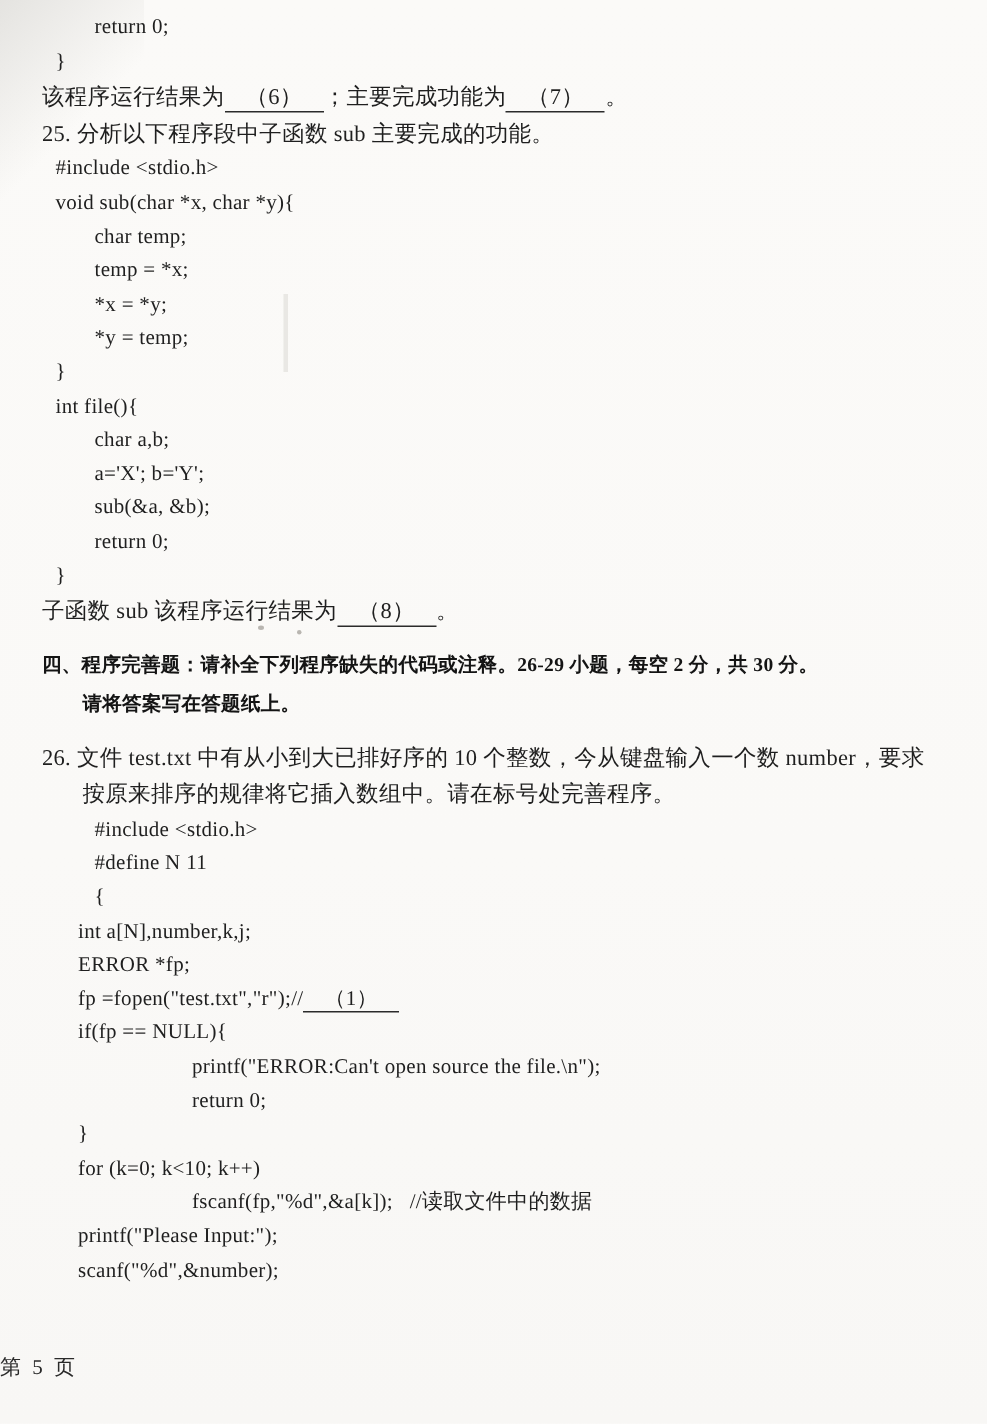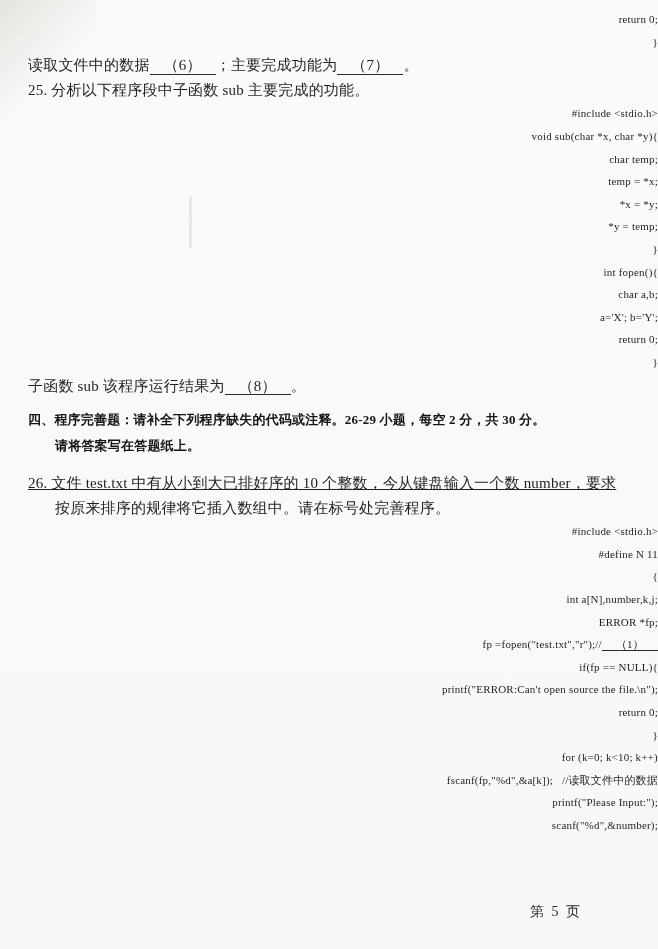--- a/index.html
+++ b/index.html
@@ -20,39 +20,39 @@
     background:linear-gradient(135deg,rgba(210,209,205,.55) 0%,rgba(250,250,248,0) 55%);
     pointer-events:none;
   }
   .content{
     position:absolute;top:8px;left:0;width:658px;
   }
   .line{
     white-space:pre;
     letter-spacing:.2px;
   }
-  .k-code{line-height:22.6px;font-size:11px;text-align:right;}
+  .k-code{line-height:22.6px;font-size:14px;}
   .k-cn{line-height:24.6px;font-size:15px;}
   .k-cnb{line-height:26px;font-size:13px;font-weight:700;color:#141414;}
   .ind-q{padding-left:28px;}
   .ind-code0{padding-left:37px;}
   .ind-hang{padding-left:55px;}
   .ind-inner{padding-left:63px;}
   .ind-c2{padding-left:52px;}
   .ind-c3{padding-left:128px;}
   .seg{white-space:pre;}
   .blank{
     display:inline-block;
     border-bottom:1.4px solid #2b2b2b;
     padding:0 14px;
     line-height:1.1;
   }
   .footer{
     position:absolute;top:903px;left:0;width:582px;
-    text-align:right;font-size:14px;color:#2a2a2a;
+    text-align:left;font-size:14px;color:#2a2a2a;
     letter-spacing:2px;
   }
   .dot{
     position:absolute;background:#b9b6b1;border-radius:50%;
   }
   .dot-a{left:172px;top:417px;width:4px;height:3px;}
   .dot-b{left:198px;top:420px;width:3px;height:3px;}
   .streak{
     position:absolute;left:189px;top:196px;width:3px;height:52px;
     background:rgba(225,224,220,.7);
@@ -63,38 +63,39 @@
 
 <div class="page">
   <div class="corner-shade"></div>
   <div class="streak"></div>
   <div class="dot dot-a"></div>
   <div class="dot dot-b"></div>
 
   <div class="content">
       <div class="line k-code ind-inner"><span class="seg">return 0;</span></div>
       <div class="line k-code ind-code0"><span class="seg">}</span></div>
-      <div class="line k-cn ind-q"><span class="seg">读取文件中的数据</span><span class="seg blank">（6）</span><span class="seg">；主要完成功能为</span><span class="seg blank">（7）</span><span class="seg">。</span></div>
+      <div class="line k-cn ind-q"><span class="seg">该程序运行结果为</span><span class="seg blank">（6）</span><span class="seg">；主要完成功能为</span><span class="seg blank">（7）</span><span class="seg">。</span></div>
       <div class="line k-cn ind-q"><span class="seg">25. 分析以下程序段中子函数 sub 主要完成的功能。</span></div>
       <div class="line k-code ind-code0"><span class="seg">#include &lt;stdio.h&gt;</span></div>
       <div class="line k-code ind-code0"><span class="seg">void sub(char *x, char *y){</span></div>
       <div class="line k-code ind-inner"><span class="seg">char temp;</span></div>
       <div class="line k-code ind-inner"><span class="seg">temp = *x;</span></div>
       <div class="line k-code ind-inner"><span class="seg">*x = *y;</span></div>
       <div class="line k-code ind-inner"><span class="seg">*y = temp;</span></div>
       <div class="line k-code ind-code0"><span class="seg">}</span></div>
-      <div class="line k-code ind-code0"><span class="seg">int fopen(){</span></div>
+      <div class="line k-code ind-code0"><span class="seg">int file(){</span></div>
       <div class="line k-code ind-inner"><span class="seg">char a,b;</span></div>
       <div class="line k-code ind-inner"><span class="seg">a='X'; b='Y';</span></div>
+      <div class="line k-code ind-inner"><span class="seg">sub(&amp;a, &amp;b);</span></div>
       <div class="line k-code ind-inner"><span class="seg">return 0;</span></div>
       <div class="line k-code ind-code0"><span class="seg">}</span></div>
       <div class="line k-cn ind-q"><span class="seg">子函数 sub 该程序运行结果为</span><span class="seg blank">（8）</span><span class="seg">。</span></div>
       <div class="line k-cnb ind-q" style="margin-top: 9px;"><span class="seg">四、程序完善题：请补全下列程序缺失的代码或注释。26-29 小题，每空 2 分，共 30 分。</span></div>
       <div class="line k-cnb ind-hang"><span class="seg">请将答案写在答题纸上。</span></div>
-      <div class="line k-cn ind-q" style="margin-top: 12px; text-decoration: underline;"><span class="seg">26. 文件 test.txt 中有从小到大已排好序的 10 个整数，今从键盘输入一个数 number，要求</span></div>
+      <div class="line k-cn ind-q" style="margin-top: 12px;"><span class="seg">26. 文件 test.txt 中有从小到大已排好序的 10 个整数，今从键盘输入一个数 number，要求</span></div>
       <div class="line k-cn ind-hang"><span class="seg">按原来排序的规律将它插入数组中。请在标号处完善程序。</span></div>
       <div class="line k-code ind-inner"><span class="seg">#include &lt;stdio.h&gt;</span></div>
       <div class="line k-code ind-inner"><span class="seg">#define N 11</span></div>
       <div class="line k-code ind-inner"><span class="seg">{</span></div>
       <div class="line k-code ind-c2"><span class="seg">int a[N],number,k,j;</span></div>
       <div class="line k-code ind-c2"><span class="seg">ERROR *fp;</span></div>
       <div class="line k-code ind-c2"><span class="seg">fp =fopen("test.txt","r");//</span><span class="seg blank">（1）</span></div>
       <div class="line k-code ind-c2"><span class="seg">if(fp == NULL){</span></div>
       <div class="line k-code ind-c3"><span class="seg">printf("ERROR:Can't open source the file.\n");</span></div>
       <div class="line k-code ind-c3"><span class="seg">return 0;</span></div>

